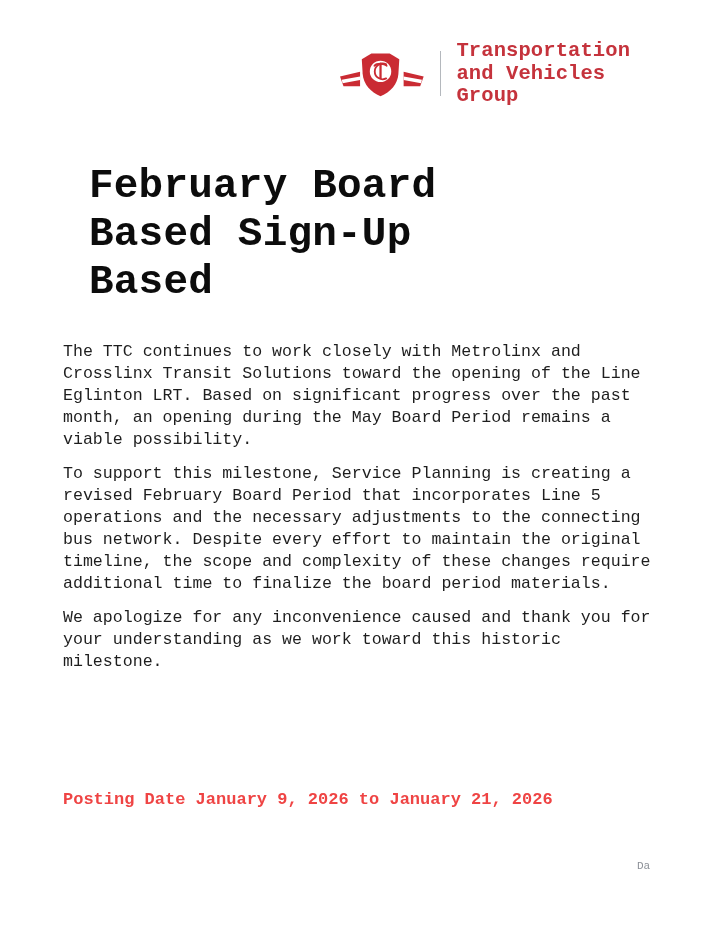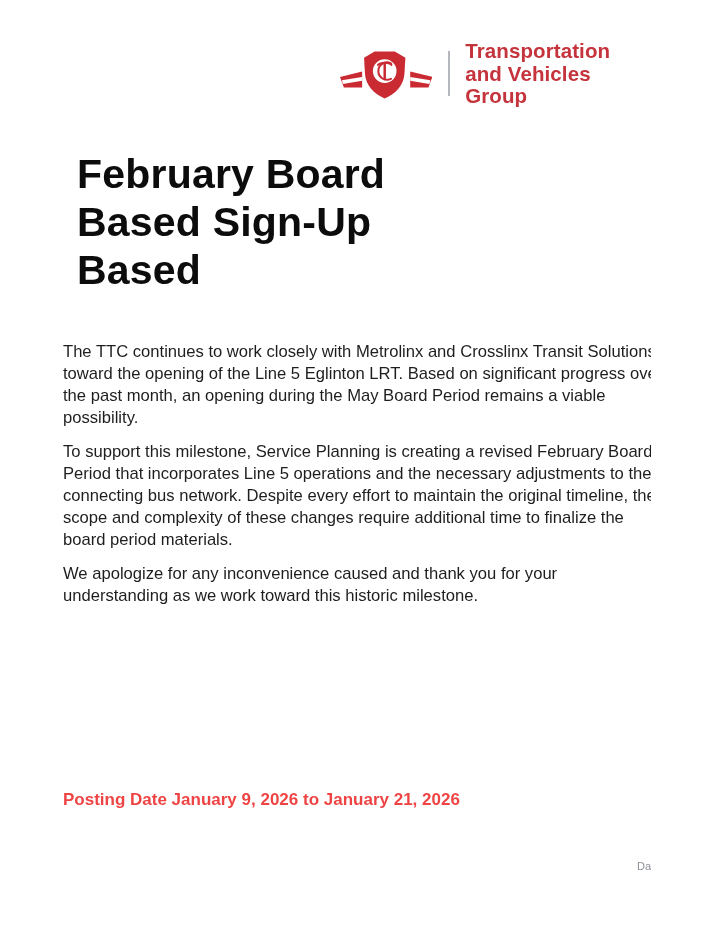--- a/index.html
+++ b/index.html
@@ -6,21 +6,21 @@
     margin: 0;
     padding: 0;
     background: #ffffff;
   }
   .page {
     position: relative;
     width: 651px;
     height: 927px;
     background: #ffffff;
     overflow: hidden;
-    font-family: Liberation Sans, sans-serif;
+    font-family: Liberation Mono, monospace;
   }
 
   
   .brand {
     position: absolute;
     left: 340px;
     top: 40px;
     display: flex;
     align-items: center;
   }
@@ -114,21 +114,21 @@
       <path d="M39.5,16.5 C42,13.5 51,13.5 53.5,16.5" fill="none" stroke="#ca2b33" stroke-width="2.1" stroke-linecap="round"></path>
       <path d="M46.5,14.5 L46.5,30.5" fill="none" stroke="#ca2b33" stroke-width="2.6" stroke-linecap="round"></path>
     </svg>
     <div class="brand-divider"></div>
     <div class="brand-name">
       <div>Transportation</div>
       <div>and Vehicles Group</div>
     </div>
   </div>
 
-  <h1 class="doc-title" style="margin:4px;">
+  <h1 class="doc-title" style="margin:16px;">
     <div>February Board</div>
     <div>Based Sign-Up</div>
     <div>Based</div>
   </h1>
 
   <div class="doc-body">
     <p>The TTC continues to work closely with Metrolinx and Crosslinx Transit Solutions toward the opening of the Line 5 Eglinton LRT. Based on significant progress over the past month, an opening during the May Board Period remains a viable possibility.</p>
     <p>To support this milestone, Service Planning is creating a revised February Board Period that incorporates Line 5 operations and the necessary adjustments to the connecting bus network. Despite every effort to maintain the original timeline, the scope and complexity of these changes require additional time to finalize the board period materials.</p>
     <p>We apologize for any inconvenience caused and thank you for your understanding as we work toward this historic milestone.</p>
   </div>

